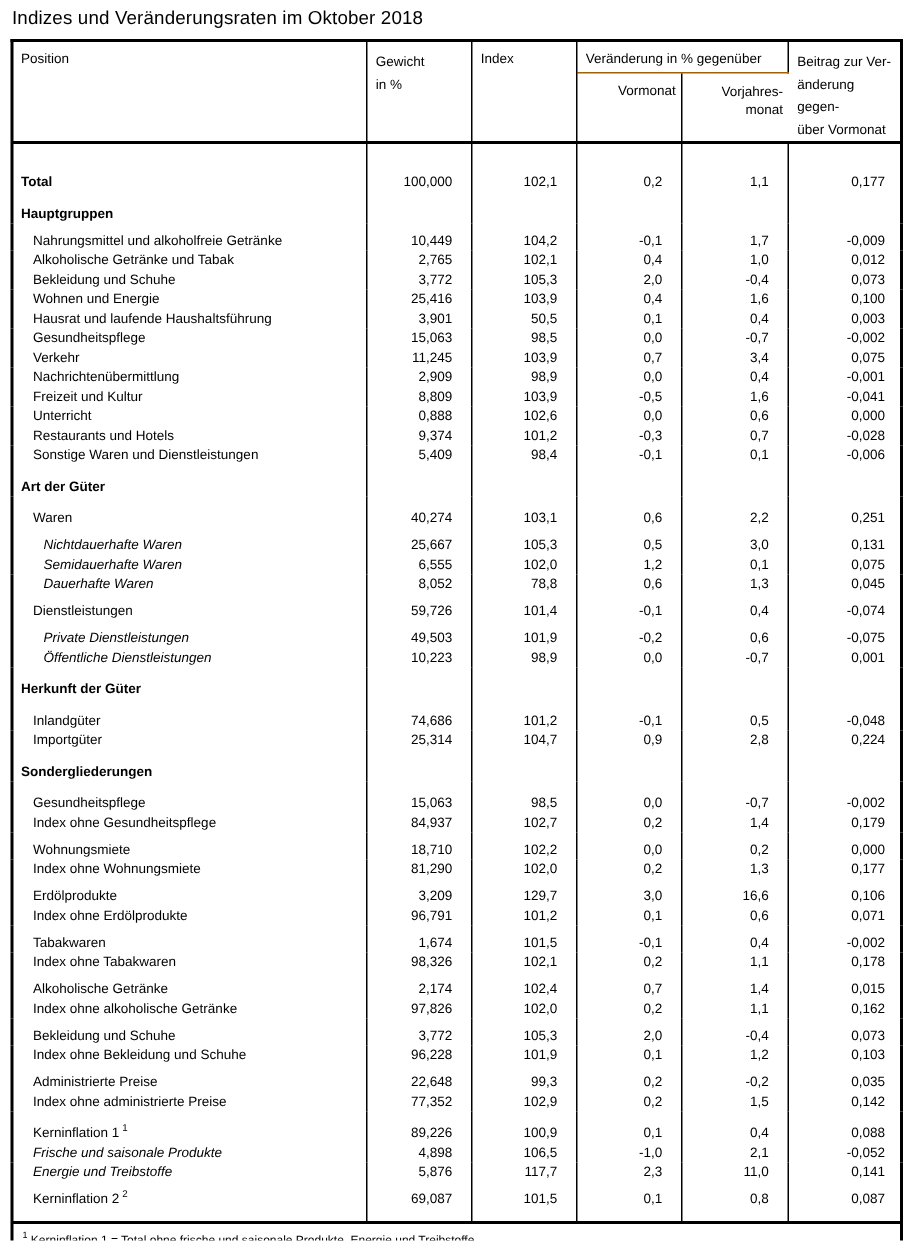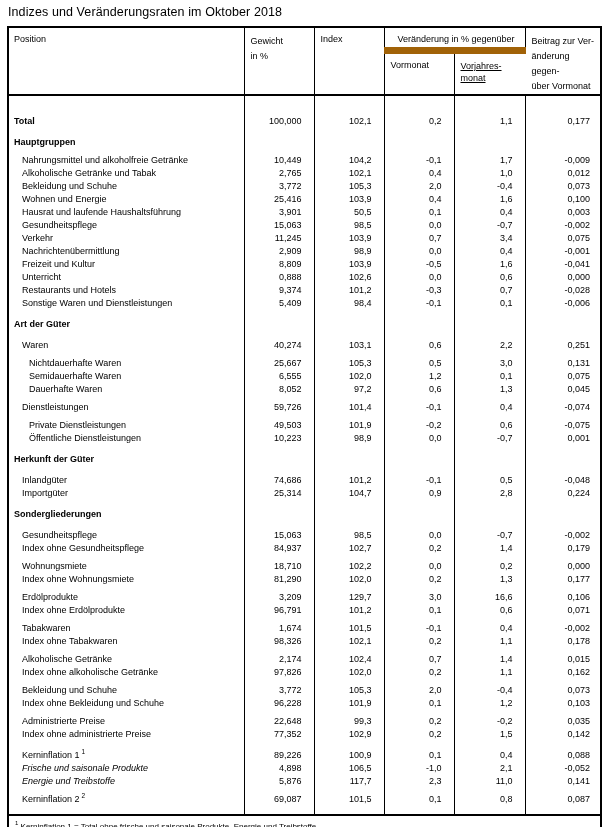--- a/index.html
+++ b/index.html
@@ -23,39 +23,39 @@
     table-layout: fixed;
   }
   th, td { border-right: 1px solid #000; }
   th:last-child, td:last-child { border-right: none; }
 
   thead th {
     font-weight: 400; font-size: 9px; text-align: left;
     vertical-align: top; padding: 6px 3px 0 6px; margin-left: 20px;
   }
   th.h-pos { padding-left: 5px; }
-  th.veraend { height: 18px; border-bottom: 7px solid #a16207; text-align: center; }
-  thead tr.sub th { height: 39px; }
+  th.veraend { height: 18px; border-bottom: 1px solid #a16207; }
+  thead tr.sub th { height: 39px; text-align: right; }
   .hl  { display: block; line-height: 15px; }
-  .hl2 { display: block; line-height: 12px; text-decoration: underline; }
+  .hl2 { display: block; line-height: 12px; }
 
   tbody { border-top: 2px solid #000; }
   tbody td {
     font-size: 9px; line-height: 13px; padding: 0;
     vertical-align: bottom; white-space: nowrap; overflow: hidden;
   }
   tbody td.num { text-align: right; padding-right: 12px; }
   tbody td.num:last-child { padding-right: 10px; text-align: right; }
   tbody tr.gap-sm > td { padding-top: 5px; }
   tbody tr.gap-lg > td { padding-top: 8px; }
   tbody tr:first-child > td { padding-top: 19px; }
   tbody tr:last-child > td { padding-bottom: 8px; }
   td.ind0 { padding-left: 5px; }
   td.ind1 { padding-left: 13px; }
-  td.ind2 { padding-left: 20px; }
+  td.ind2 { padding-left: 20px; font-style: italic; }
   .bold { font-weight: 700; }
   .italic { font-style: italic; margin-top: 20px; }
   tbody td.lab sup { font-size: 6.5px; vertical-align: super; margin-left: 2px; line-height: 0; }
 
   tfoot { border-top: 2px solid #000; }
   tfoot td { padding: 4px 6px 6px 6px; height: 35px; vertical-align: top; }
   .fn { font-size: 8px; line-height: 13px; }
   .fn sup { font-size: 6px; vertical-align: super; line-height: 0; }
 </style>
 </head>
@@ -237,21 +237,21 @@
           <td class="lab ind2"><span>Semidauerhafte Waren</span></td>
           <td class="num">6,555</td>
           <td class="num">102,0</td>
           <td class="num">1,2</td>
           <td class="num">0,1</td>
           <td class="num">0,075</td>
         </tr>
         <tr>
           <td class="lab ind2"><span>Dauerhafte Waren</span></td>
           <td class="num">8,052</td>
-          <td class="num">97,2</td>
+          <td class="num">78,8</td>
           <td class="num">0,6</td>
           <td class="num">1,3</td>
           <td class="num">0,045</td>
         </tr>
         <tr class="gap-sm">
           <td class="lab ind1"><span>Dienstleistungen</span></td>
           <td class="num">59,726</td>
           <td class="num">101,4</td>
           <td class="num">-0,1</td>
           <td class="num">0,4</td>

